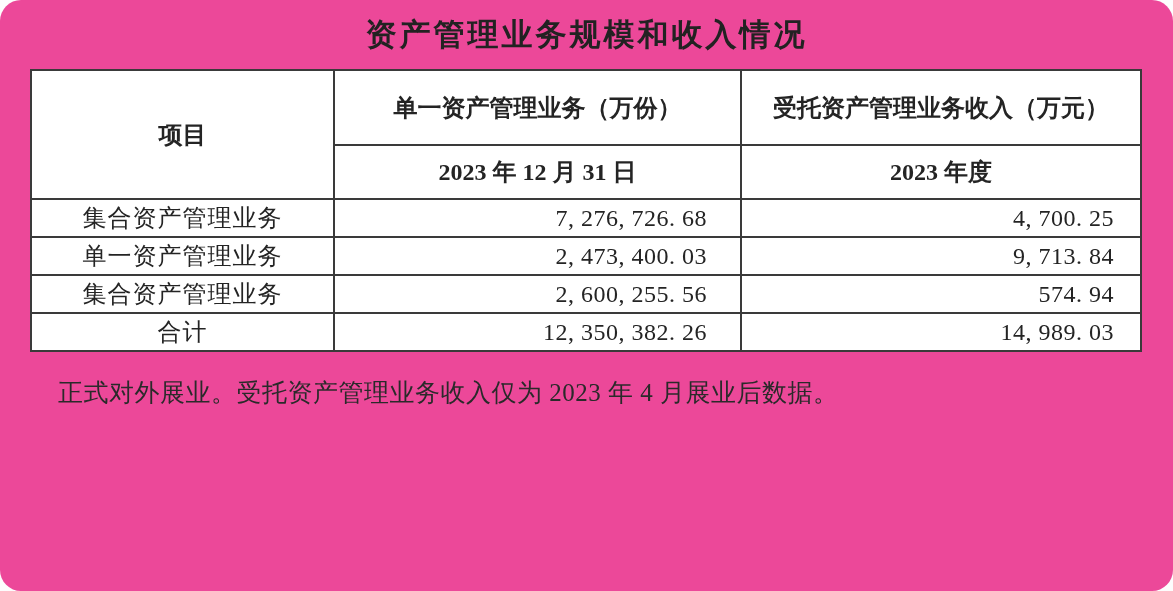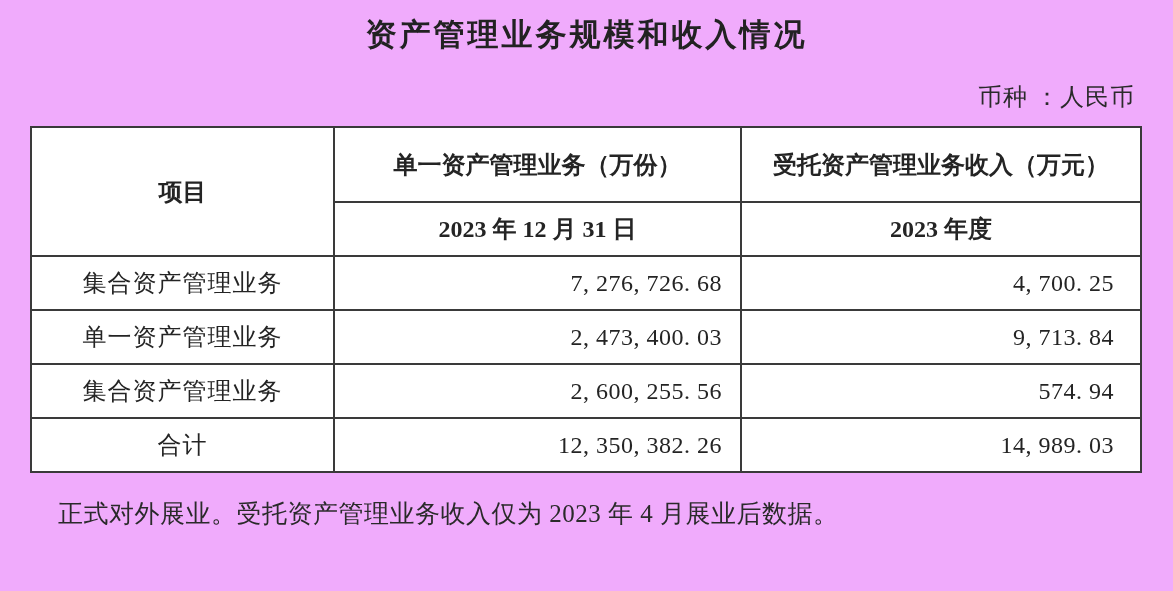--- a/index.html
+++ b/index.html
@@ -6,22 +6,23 @@
   html, body {
     width: 1173px;
     background: #fdfdfd;
     font-family: "Liberation Serif", "DejaVu Serif", serif;
     color: #1f1f1f;
   }
   .page {
     position: relative;
     width: 1173px;
     height: 591px;
-    background: #f0abfc;
+    background: #ec4899;
     overflow: hidden;
+    border-radius: 21px;
   }
   .doc-title {
     margin-top: 14px;
     text-align: center;
     font-size: 31px;
     font-weight: bold;
     letter-spacing: 3px;
     color: #222;
   }
   .currency-line {
@@ -45,41 +46,40 @@
     border: 2px solid #3a3a3a;
     font-weight: normal;
     font-size: 24px;
     color: #242424;
     vertical-align: middle;
     background: #fff;
   }
   tr.hdr-row-1 th { height: 75px; font-weight: bold; text-align: center; font-size: 24px; }
   tr.hdr-row-2 th { height: 54px; font-weight: bold; text-align: center; font-size: 24px; }
   th.item-col { text-align: center; font-weight: bold; }
-  tr.body-row td { height: 54px; }
+  tr.body-row td { height: 38px; }
   td.cell-item { text-align: center; letter-spacing: 1px; }
-  td.cell-num  { text-align: right; padding-right: 18px; letter-spacing: 0.5px; font-size: 25px; }
+  td.cell-num  { text-align: right; padding-right: 33px; letter-spacing: 0.5px; font-size: 25px; }
   td.cell-num.last { padding-right: 26px; }
   .note-block {
     margin: 15px 40px 0 58px;
     font-size: 25px;
     line-height: 51px;
     color: #2a2a2a;
     letter-spacing: 0.5px;
   }
   .note-line-first { text-indent: 35px; }
 </style>
 </head>
 <body>
 
 <div class="page">
 
   <div class="doc-title">资产管理业务规模和收入情况</div>
 
-  <div class="currency-line">币种 ：人民币</div>
 
   <table class="data-table">
     <colgroup>
       <col class="c1">
         <col class="c2">
         <col class="c3">
     </colgroup>
     <thead>
       <tr class="hdr-row-1">
         <th class="item-col" rowspan="2">项目</th>

